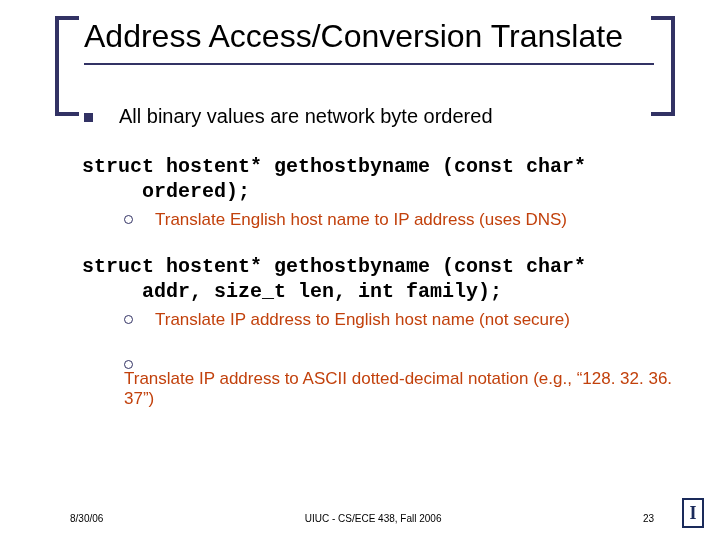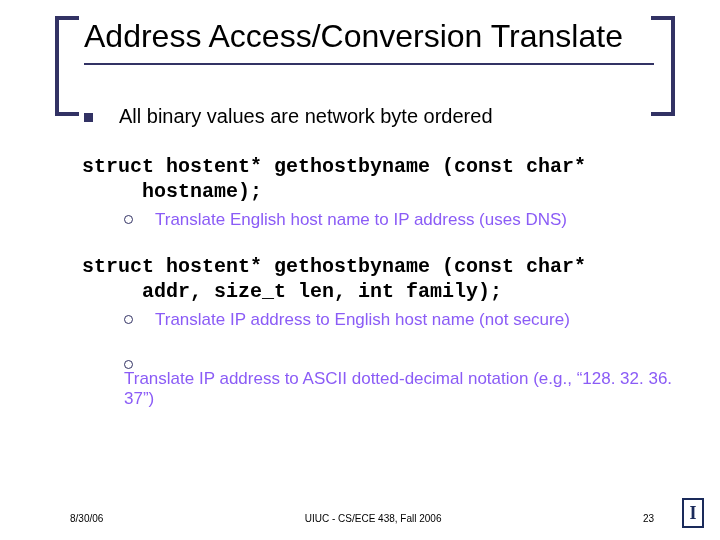--- a/index.html
+++ b/index.html
@@ -88,21 +88,21 @@
     width: 9px;
     height: 9px;
     border: 1.5px solid #323264;
     border-radius: 50%;
     margin-top: 5px;
     margin-right: 22px;
     flex-shrink: 0;
   }
   .level2-text {
     font-size: 17px;
-    color: #8b5cf6;
+    color: #c2410c;
     line-height: 1.2;
   }
   .footer {
     position: absolute;
     bottom: 16px;
     left: 70px;
     right: 30px;
     display: flex;
     align-items: flex-end;
     font-size: 10px;
@@ -143,21 +143,21 @@
 
   <div class="content">
 
     <div class="level1">
       <div class="sq-bullet"></div>
       <div class="level1-text">All binary values are network byte ordered</div>
     </div>
 
     <div class="code-block">
       <div>struct hostent* gethostbyname (const char*</div>
-      <div class="code-cont">hostname);</div>
+      <div class="code-cont">ordered);</div>
     </div>
     <div class="level2">
       <div class="circ-bullet"></div>
       <div class="level2-text">Translate English host name to IP address (uses DNS)</div>
     </div>
 
     <div class="code-block">
       <div>struct hostent* gethostbyname (const char*</div>
       <div class="code-cont">addr, size_t len, int family);</div>
     </div>

